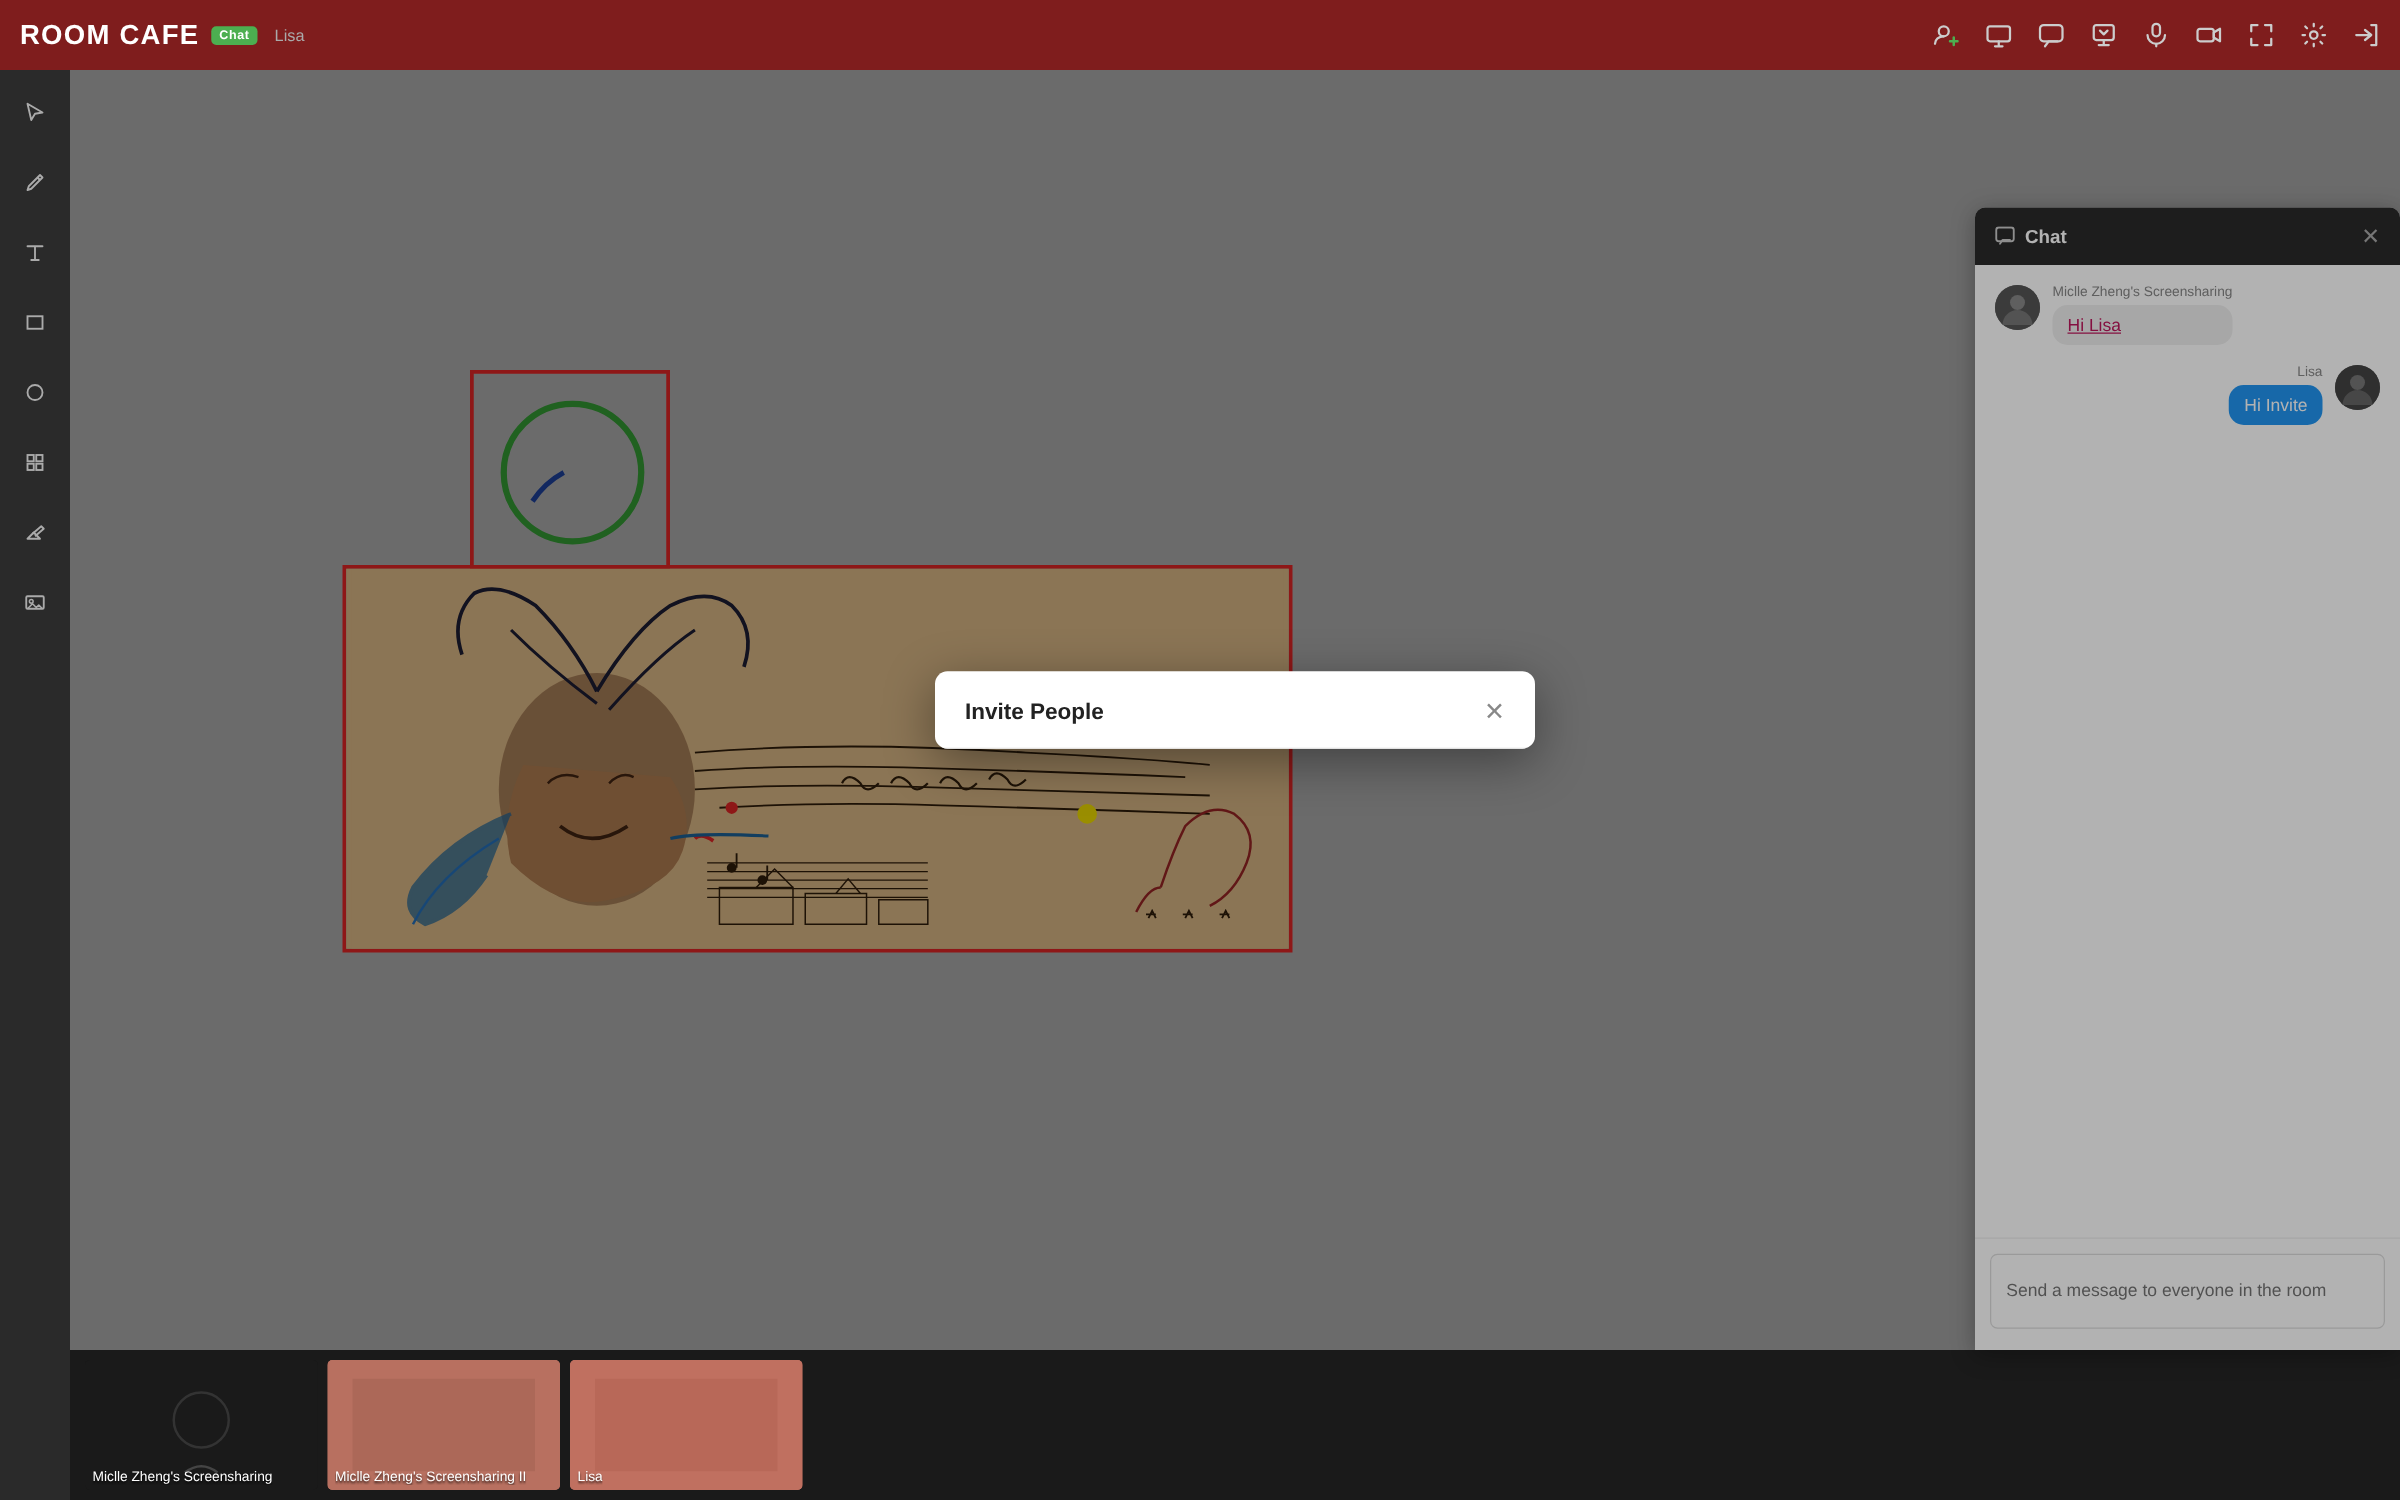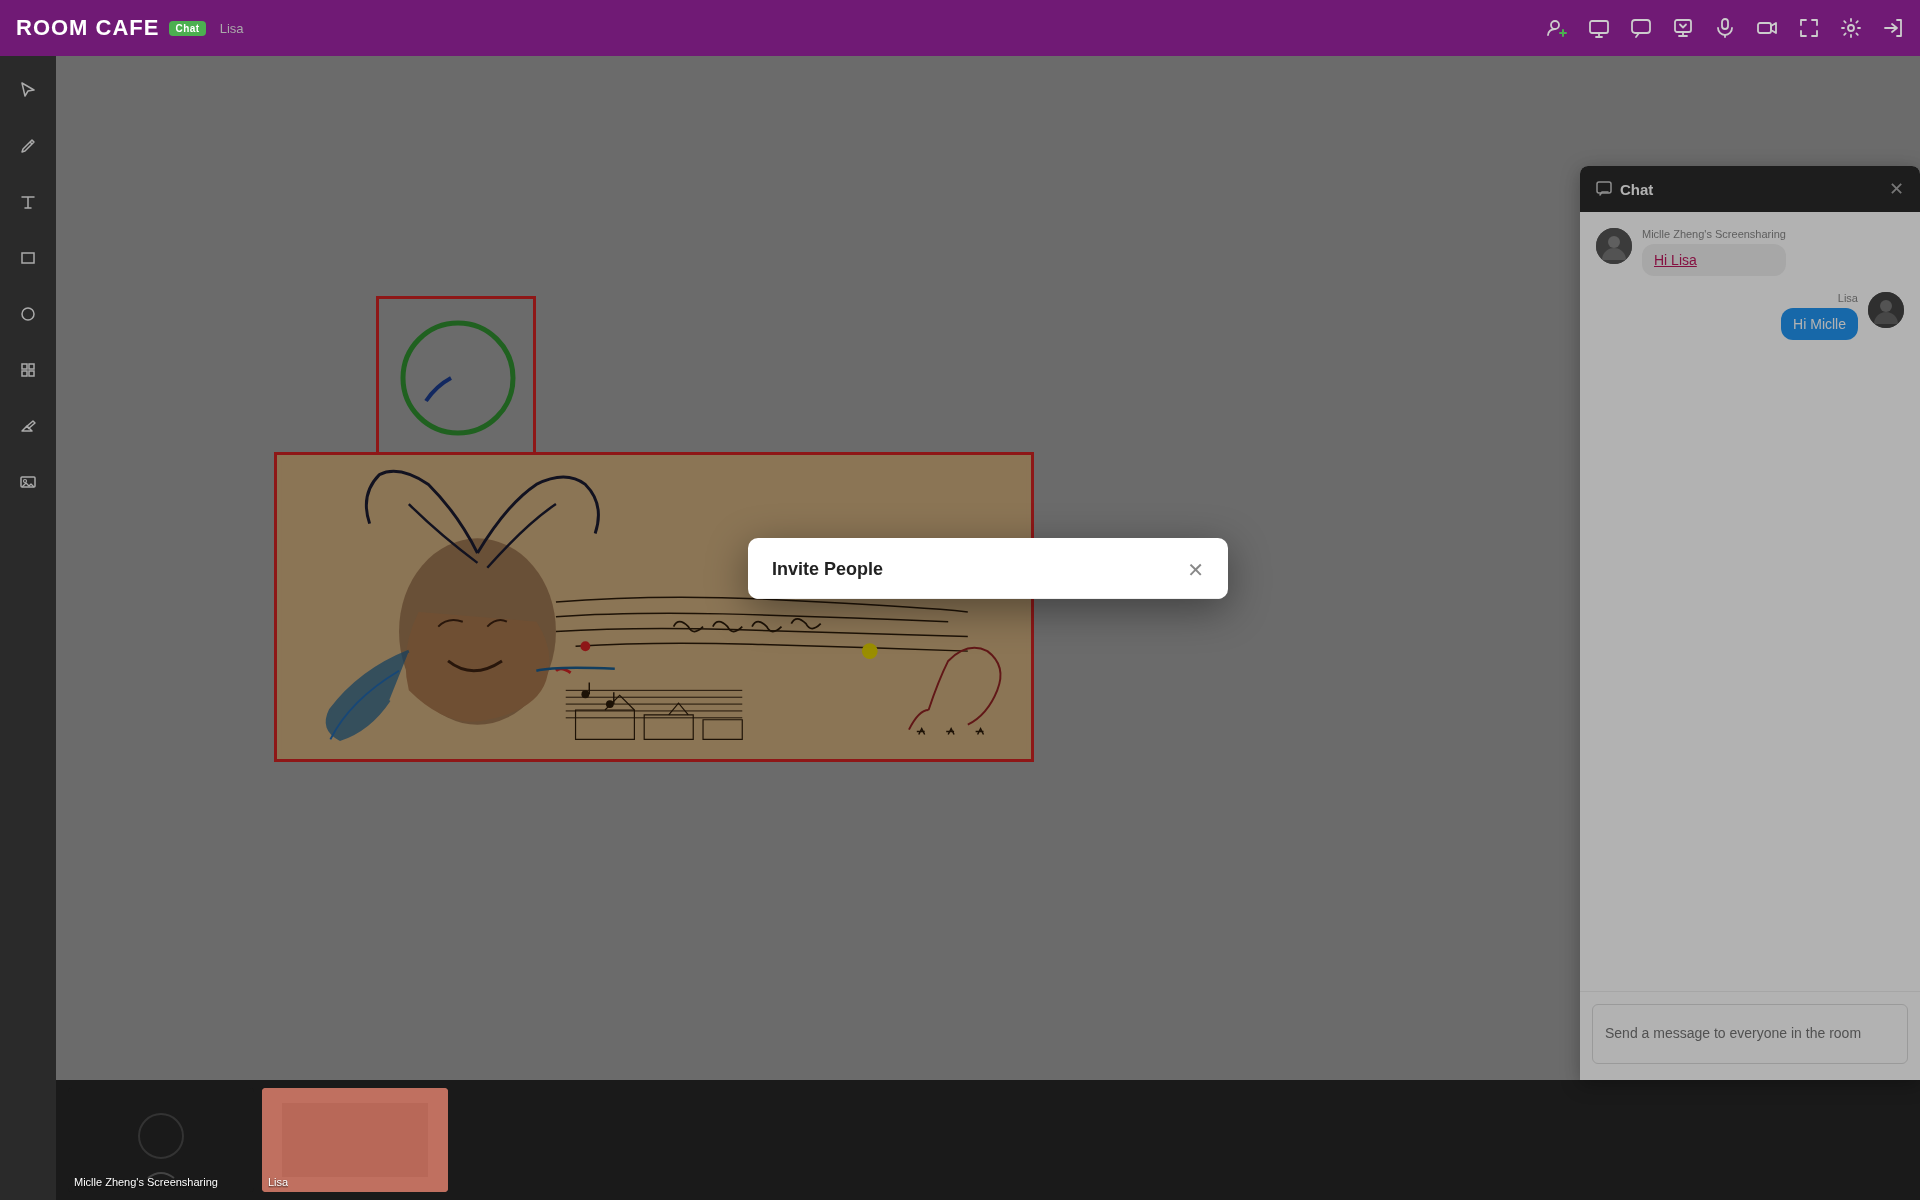--- a/index.html
+++ b/index.html
@@ -1,21 +1,21 @@
 <!DOCTYPE html>
 <html><head>
   <meta charset="utf-8">
   <style>
     * { box-sizing: border-box; margin: 0; padding: 0; }
     body { width: 1920px; height: 1200px; background: #888; font-family: -apple-system, BlinkMacSystemFont, 'Segoe UI', sans-serif; overflow: hidden; position: relative; }
 
     
     .header {
       position: absolute; top: 0; left: 0; right: 0; height: 56px;
-      background: #701a75; display: flex; align-items: center; justify-content: space-between;
+      background: #7f1d1d; display: flex; align-items: center; justify-content: space-between;
       padding: 0 16px; z-index: 100;
     }
     .header-left { display: flex; align-items: center; gap: 10px; }
     .app-title { color: white; font-size: 22px; font-weight: 700; letter-spacing: 1px; }
     .beta-badge {
       background: #4caf50; color: white; font-size: 10px; font-weight: 700;
       padding: 2px 6px; border-radius: 4px; letter-spacing: 0.5px;
     }
     .user-name { color: #aaa; font-size: 13px; margin-left: 4px; }
     .header-icons { display: flex; align-items: center; gap: 20px; }
@@ -357,21 +357,21 @@
       </div>
       <div class="message-content">
         <span class="message-sender">Miclle Zheng's Screensharing</span>
         <div class="message-bubble-received">Hi Lisa</div>
       </div>
     </div>
 
     <div class="message-sent">
       <div class="message-content" style="align-items:flex-end">
         <span class="message-sender-right">Lisa</span>
-        <div class="message-bubble-sent">Hi Miclle</div>
+        <div class="message-bubble-sent">Hi Invite</div>
       </div>
       <div class="avatar">
         <svg viewBox="0 0 36 36" fill="none" xmlns="http://www.w3.org/2000/svg">
           <rect width="36" height="36" rx="18" fill="#444"></rect>
           <circle cx="18" cy="14" r="6" fill="#777"></circle>
           <path d="M6 32c0-6.627 5.373-12 12-12s12 5.373 12 12" fill="#666"></path>
         </svg>
       </div>
     </div>
   </div>
@@ -382,20 +382,27 @@
 
 <div class="bottom-bar">
   <div class="thumbnail thumb-1">
     <svg width="186" height="104" viewBox="0 0 186 104" xmlns="http://www.w3.org/2000/svg">
       <rect width="186" height="104" fill="#1a1a1a"></rect>
       <circle cx="93" cy="48" r="22" stroke="#333" stroke-width="2" fill="none"></circle>
       <path d="M80 90 Q93 80 106 90" stroke="#444" stroke-width="2" fill="none"></path>
     </svg>
     <span class="thumbnail-label">Miclle Zheng's Screensharing</span>
   </div>
+  <div class="thumbnail thumb-2">
+    <svg width="186" height="104" viewBox="0 0 186 104" xmlns="http://www.w3.org/2000/svg">
+      <rect width="186" height="104" fill="#b87060"></rect>
+      <rect x="20" y="15" width="146" height="74" fill="#a06050" opacity="0.5"></rect>
+    </svg>
+    <span class="thumbnail-label">Miclle Zheng's Screensharing II</span>
+  </div>
   <div class="thumbnail thumb-3">
     <svg width="186" height="104" viewBox="0 0 186 104" xmlns="http://www.w3.org/2000/svg">
       <rect width="186" height="104" fill="#c07060"></rect>
       <rect x="20" y="15" width="146" height="74" fill="#b06050" opacity="0.5"></rect>
     </svg>
     <span class="thumbnail-label">Lisa</span>
   </div>
 </div>
 
 <div class="modal-overlay">

